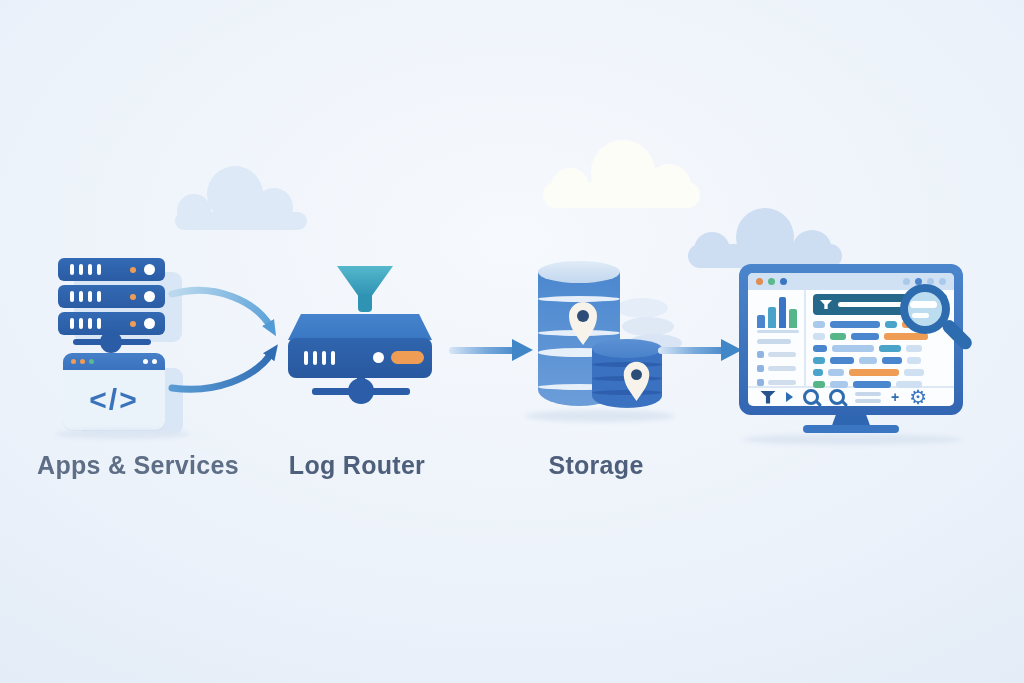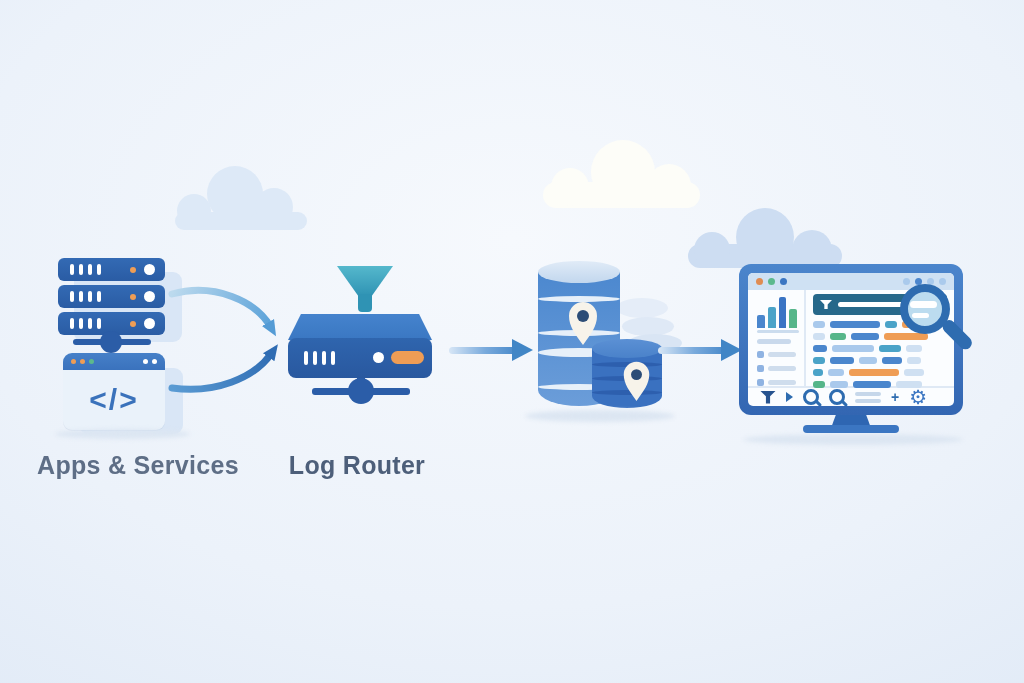--- a/index.html
+++ b/index.html
@@ -380,14 +380,15 @@
     </div>
   </div>
 
   <div class="abs magnifier-handle"></div>
   <div class="abs magnifier-lens"></div>
   <div class="abs mag-line1"></div>
   <div class="abs mag-line2"></div>
 
   <div class="stage-label" style="left:28px;">Apps &amp; Services</div>
   <div class="stage-label bold" style="left:247px;">Log Router</div>
+  <div class="stage-label bold" style="left:486px;">Storage</div>
 
 </div>
 
 </body></html>

